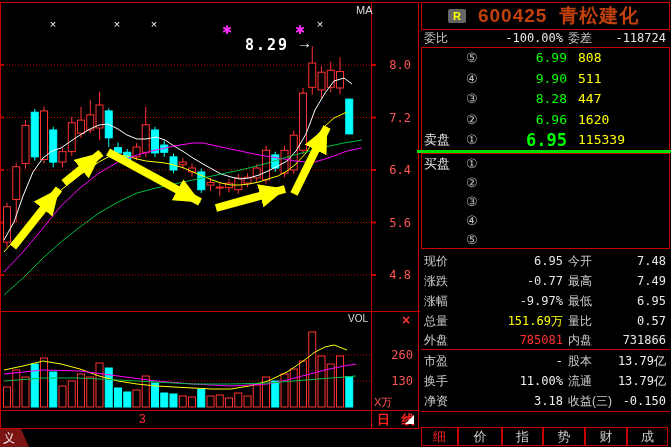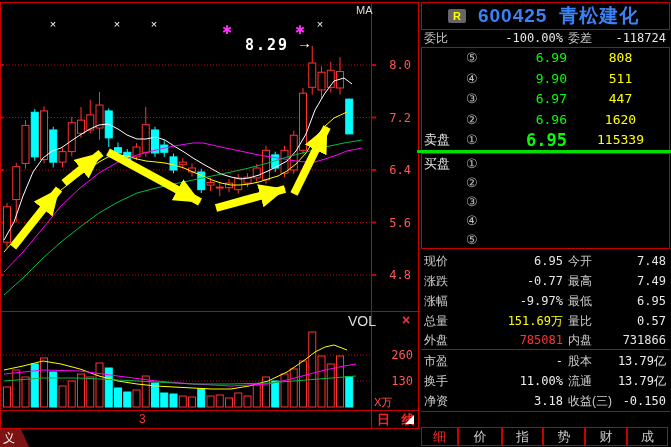--- a/index.html
+++ b/index.html
@@ -6,56 +6,56 @@
   .win{position:relative;width:671px;height:447px;background:#000;overflow:hidden;
        font-family:"Liberation Sans",sans-serif;}
   .abs{position:absolute;}
   svg{position:absolute;left:0;top:0;}
   
   .hline{position:absolute;background:#c80000;height:1px;}
   .vline{position:absolute;background:#c80000;width:1px;}
   
   .lbl{position:absolute;white-space:nowrap;}
   .ma-lbl{left:356px;top:4px;color:#ddd;font-size:11px;}
-  .vol-lbl{left:348px;top:313px;color:#ddd;font-size:14px;}
+  .vol-lbl{left:348px;top:313px;color:#ddd;font-size:10px;}
   .peak-lbl{left:245px;top:36px;color:#fff;font-size:15px;font-weight:bold;
             font-family:"DejaVu Sans Mono",monospace;letter-spacing:2px;}
   .peak-arrow{left:297px;top:34px;color:#fff;font-size:15px;}
   .close-x{left:402px;top:312px;color:#f33;font-size:14px;font-weight:bold;cursor:pointer;}
   .vol-unit{left:374px;top:395px;color:#f55;font-size:11px;}
   .period-lbl{left:377px;top:411px;color:#f22;font-size:13px;font-weight:bold;letter-spacing:4px;}
   .tri{left:405px;top:415px;width:0;height:0;border-bottom:9px solid #fff;
        border-left:9px solid transparent;}
   .month-lbl{left:139px;top:412px;color:#f33;font-size:12px;}
   .corner-tab{left:0;top:429px;width:30px;height:18px;background:#7c1414;
       clip-path:polygon(0 0,21px 0,29px 18px,0 18px);color:#eee;font-size:12px;
       line-height:18px;padding-left:3px;box-sizing:border-box;}
   
   .rp{position:absolute;left:420px;top:0;width:251px;height:447px;background:#000;}
   .rp .box{position:absolute;left:1px;right:1px;border:1px solid #c80000;box-sizing:border-box;}
   .rp-title{top:2px;height:28px;display:flex;align-items:center;}
   .badge{margin-left:26px;background:#666;color:#ff0;font-weight:bold;font-size:11px;
          padding:0 5px;height:14px;line-height:14px;border-radius:2px;}
-  .title-txt{color:#3b82f6;font-size:19px;font-weight:bold;margin-left:12px;letter-spacing:1px;}
+  .title-txt{color:#c2410c;font-size:19px;font-weight:bold;margin-left:12px;letter-spacing:1px;}
   .row{position:absolute;left:0;right:0;height:19px;font-size:12px;line-height:19px;
        font-family:"DejaVu Sans Mono",monospace;}
   .row .l1{position:absolute;left:4px;color:#ccc;font-family:"Liberation Sans",sans-serif;}
   .row .v1{position:absolute;left:38px;width:105px;text-align:right;}
   .row .l2{position:absolute;left:148px;color:#ccc;font-family:"Liberation Sans",sans-serif;}
   .row .v2{position:absolute;right:5px;width:70px;text-align:right;}
   .wb-row{top:30px;height:17px;line-height:17px;}
   .sell-box{top:47px;height:104px;}
   .buy-box{top:153px;height:96px;}
   .green-sep{position:absolute;left:-3px;right:0;top:150px;height:3px;background:#00e000;}
   .qrow{position:relative;height:20.5px;font-size:13px;line-height:20.5px;
         font-family:"DejaVu Sans Mono",monospace;}
   .qrow .side{position:absolute;left:2px;color:#e5e5e5;font-family:"Liberation Sans",sans-serif;}
   .qrow .lv{position:absolute;left:44px;color:#bbb;}
   .qrow .pr{position:absolute;left:55px;width:90px;text-align:right;color:#0f0;}
-  .qrow .qt{position:absolute;right:6px;width:85px;text-align:center;color:#ff0;}
+  .qrow .qt{position:absolute;right:6px;width:85px;text-align:left;color:#ff0;}
   .qrow.big .pr{font-size:17px;font-weight:bold;}
   .divider{position:absolute;left:1px;right:1px;height:1px;background:#c80000;}
   .rp-tabs{position:absolute;top:427px;left:1px;right:1px;height:19px;display:flex;}
   .rp-tab{border:1px solid #c80000;box-sizing:border-box;text-align:center;color:#ccc;
           font-size:13px;line-height:17px;cursor:pointer;}
   .rp-tab.active{color:#f22;}
   .g{color:#e5e5e5;} .y{color:#ff0;} .r{color:#f33;} .w{color:#eee;}
 </style>
 </head>
 <body>
@@ -281,21 +281,21 @@
         <span class="pr">6.99</span>
         <span class="qt">808</span>
       </div>
       <div class="qrow">
         <span class="lv">④</span>
         <span class="pr">9.90</span>
         <span class="qt">511</span>
       </div>
       <div class="qrow">
         <span class="lv">③</span>
-        <span class="pr">6.97</span>
+        <span class="pr">8.28</span>
         <span class="qt">447</span>
       </div>
       <div class="qrow">
         <span class="lv">②</span>
         <span class="pr">6.96</span>
         <span class="qt">1620</span>
       </div>
       <div class="qrow big">
         <span class="side">卖盘</span>
         <span class="lv">①</span>

